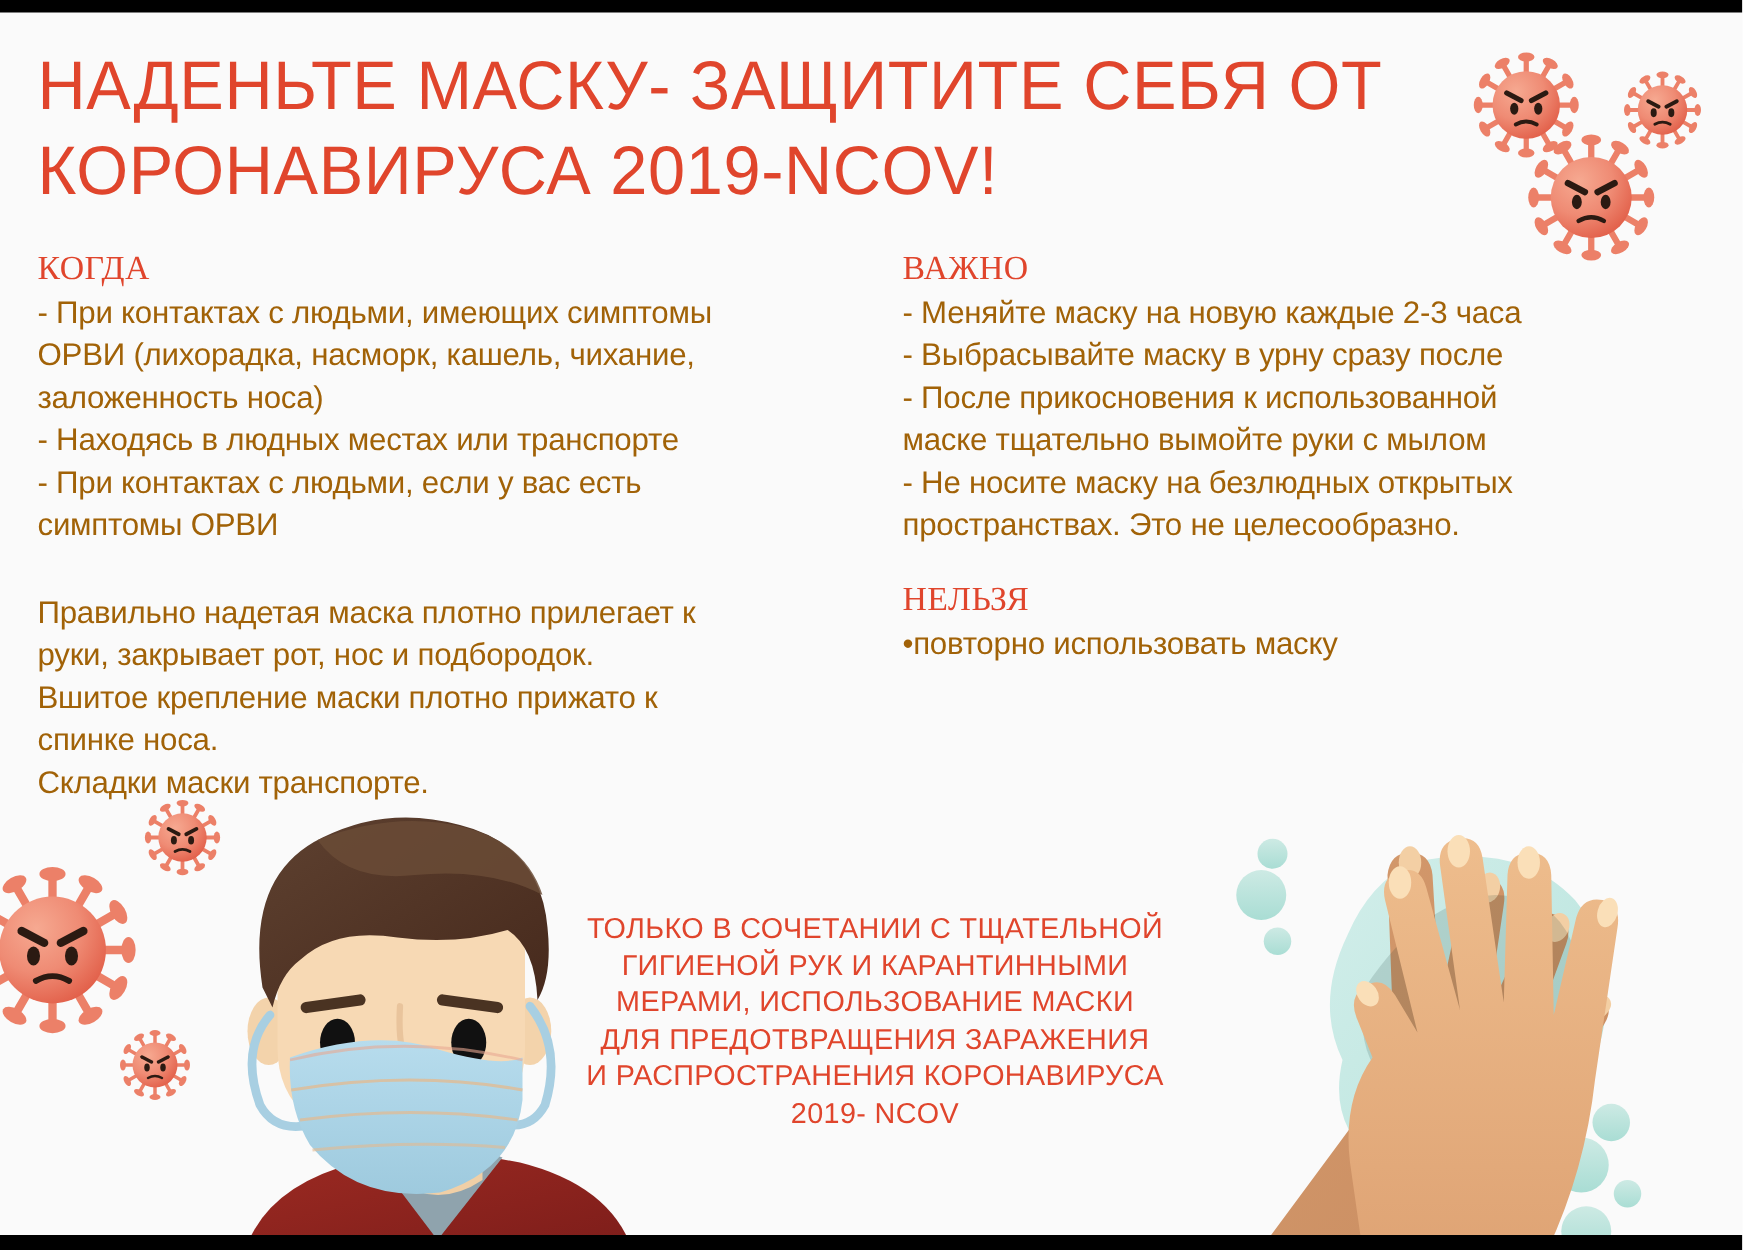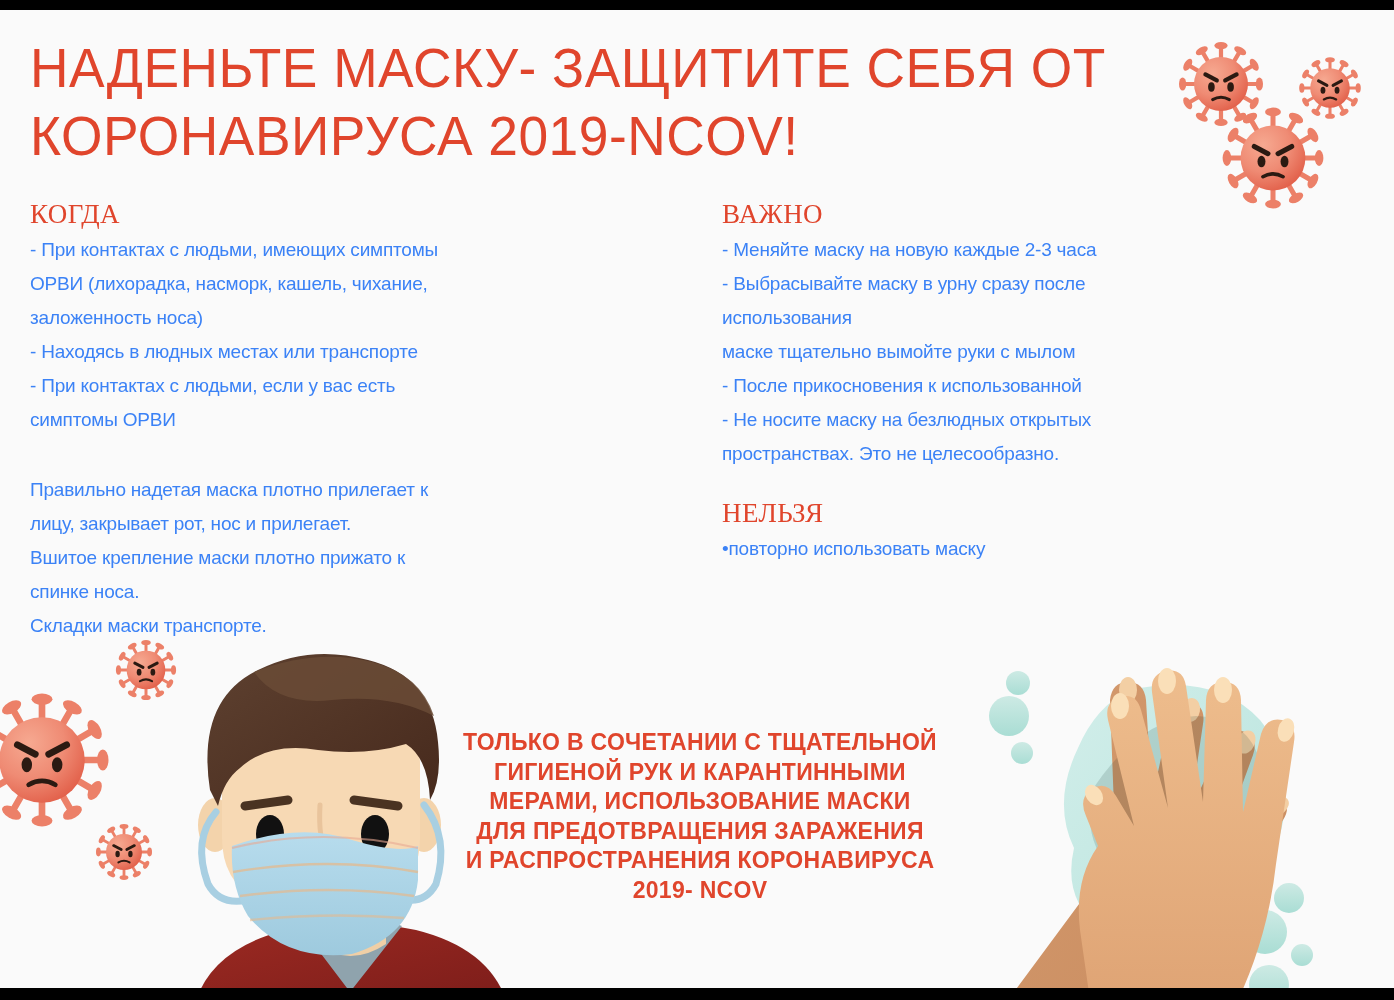--- a/index.html
+++ b/index.html
@@ -51,42 +51,42 @@
     color:#e0452c;
     font-size:27px;
     line-height:33px;
     letter-spacing:.4px;
     font-weight:400;
     margin:0 0 2px 0;
     text-transform:uppercase;
     font-family:Liberation Serif, serif;
   }
   .para{
-    font-size:19px;
+    font-size:25px;
     line-height:34px;
     letter-spacing:-.2px;
     margin:0;
-    color:#3b82f6;
+    color:#a16207;
     font-weight:400;
   }
   .para .ln{display:block;white-space:nowrap;}
   .gap{height:36px;}
   .gap-sm{height:26px;}
 
   
   .bottom-text{
     position:absolute;
     left:420px;top:728px;width:560px;
     text-align:center;
     color:#e0452c;
     font-size:23px;
     line-height:29.5px;
     letter-spacing:.3px;
     text-transform:uppercase;
-    font-weight:700;
+    font-weight:400;
     z-index:30;
   }
   .bottom-text .ln{display:block;white-space:nowrap;}
 
   
   .art{position:absolute;left:0;top:0;width:1394px;height:1000px;z-index:10;pointer-events:none;}
   .art-fg{position:absolute;left:0;top:0;width:1394px;height:1000px;z-index:15;pointer-events:none;}
 </style>
 </head>
 <body>
@@ -280,35 +280,34 @@
       <span class="ln">- При контактах с людьми, имеющих симптомы</span>
       <span class="ln">ОРВИ (лихорадка, насморк, кашель, чихание,</span>
       <span class="ln">заложенность носа)</span>
       <span class="ln">- Находясь в людных местах или транспорте</span>
       <span class="ln">- При контактах с людьми, если у вас есть</span>
       <span class="ln">симптомы ОРВИ</span>
     </div>
     <div class="gap"></div>
     <div class="para">
       <span class="ln">Правильно надетая маска плотно прилегает к</span>
-      <span class="ln">лицу, закрывает рот, нос и прилегает.</span>
+      <span class="ln">руки, закрывает рот, нос и подбородок.</span>
       <span class="ln">Вшитое крепление маски плотно прижато к</span>
       <span class="ln">спинке носа.</span>
       <span class="ln">Складки маски транспорте.</span>
     </div>
   </div>
 
   <div class="col col-right">
     <div class="sec-head">ВАЖНО</div>
     <div class="para">
       <span class="ln">- Меняйте маску на новую каждые 2-3 часа</span>
       <span class="ln">- Выбрасывайте маску в урну сразу после</span>
-      <span class="ln">использования</span>
+      <span class="ln">- После прикосновения к использованной</span>
       <span class="ln">маске тщательно вымойте руки с мылом</span>
-      <span class="ln">- После прикосновения к использованной</span>
       <span class="ln">- Не носите маску на безлюдных открытых</span>
       <span class="ln">пространствах. Это не целесообразно.</span>
     </div>
     <div class="gap-sm"></div>
     <div class="sec-head">НЕЛЬЗЯ</div>
     <div class="para">
       <span class="ln">•повторно использовать маску</span>
     </div>
   </div>
 

